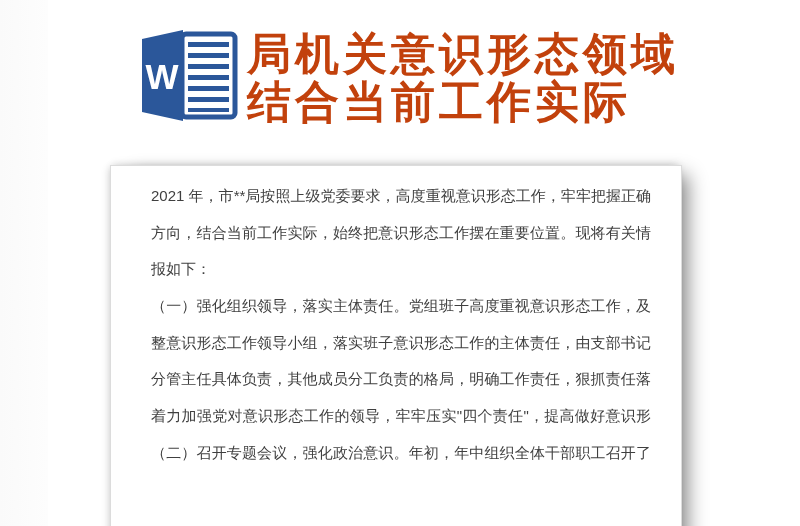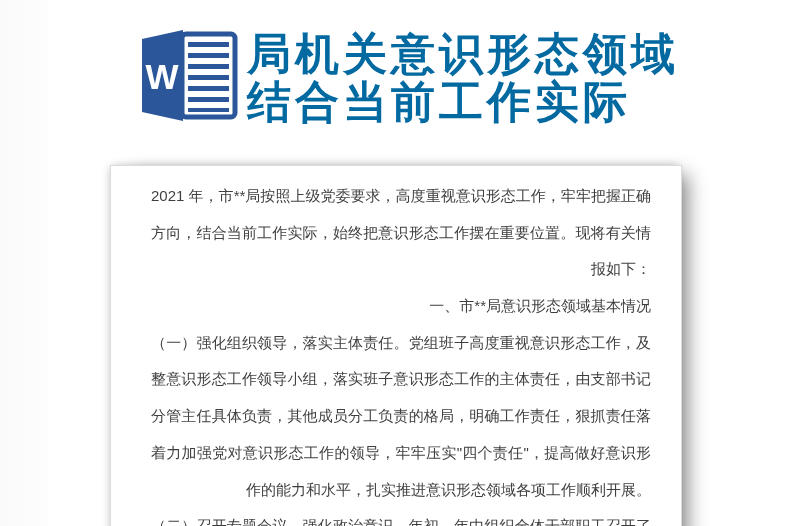--- a/index.html
+++ b/index.html
@@ -31,21 +31,21 @@
   }
 
   .doc-title {
     position: absolute;
     left: 247px; top: 30px;
     margin: 0;
     font-size: 44px;
     line-height: 48px;
     font-weight: 900;
     letter-spacing: 4px;
-    color: #0369a1;
+    color: #c2410c;
     white-space: nowrap;
   }
   .doc-title .title-line { display: block; }
 
   
   .page {
     position: absolute;
     left: 110px; top: 165px;
     width: 572px; height: 420px;
     background: #ffffff;
@@ -61,21 +61,21 @@
   .page-text {
     padding: 12px 30px 0 40px;
     font-size: 15px;
     color: #3f3f3f;
     overflow: hidden;
   }
 
   .line {
     height: 36.7px;
     line-height: 36.7px;
-    text-align: right;
+    text-align: left;
     overflow: hidden;
   }
   .line.fill {
     text-align: justify;
     text-align-last: justify;
   }
 </style>
 </head>
 <body>
 
@@ -109,23 +109,21 @@
       <span class="title-line">结合当前工作实际</span>
     </h1>
 
   </header>
 
   <div class="page">
     <div class="page-text" id="doc-lines">
         <div class="line fill">2021 年，市**局按照上级党委要求，高度重视意识形态工作，牢牢把握正确政治</div>
         <div class="line fill">方向，结合当前工作实际，始终把意识形态工作摆在重要位置。现将有关情况汇</div>
         <div class="line">报如下：</div>
-        <div class="line">一、市**局意识形态领域基本情况</div>
         <div class="line fill">（一）强化组织领导，落实主体责任。党组班子高度重视意识形态工作，及时调</div>
         <div class="line fill">整意识形态工作领导小组，落实班子意识形态工作的主体责任，由支部书记牵头，</div>
         <div class="line fill">分管主任具体负责，其他成员分工负责的格局，明确工作责任，狠抓责任落实，</div>
         <div class="line fill">着力加强党对意识形态工作的领导，牢牢压实"四个责任"，提高做好意识形态工</div>
-        <div class="line">作的能力和水平，扎实推进意识形态领域各项工作顺利开展。</div>
         <div class="line fill">（二）召开专题会议，强化政治意识。年初，年中组织全体干部职工召开了意识</div>
       </div>
   </div>
 
 </div>
 
 </body></html>

